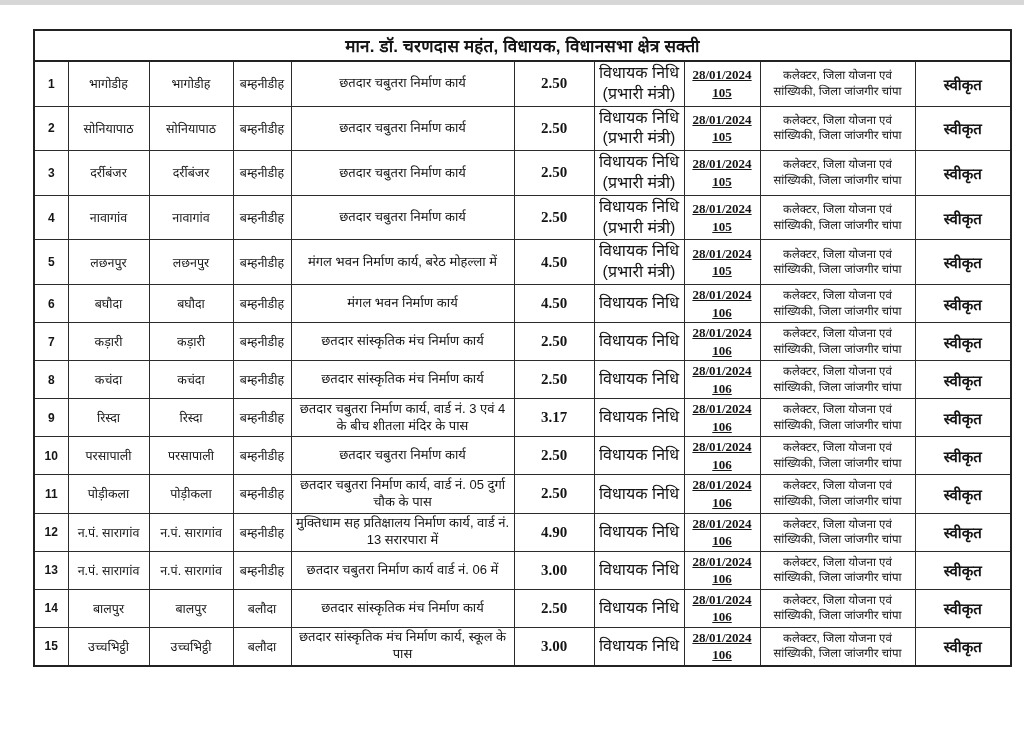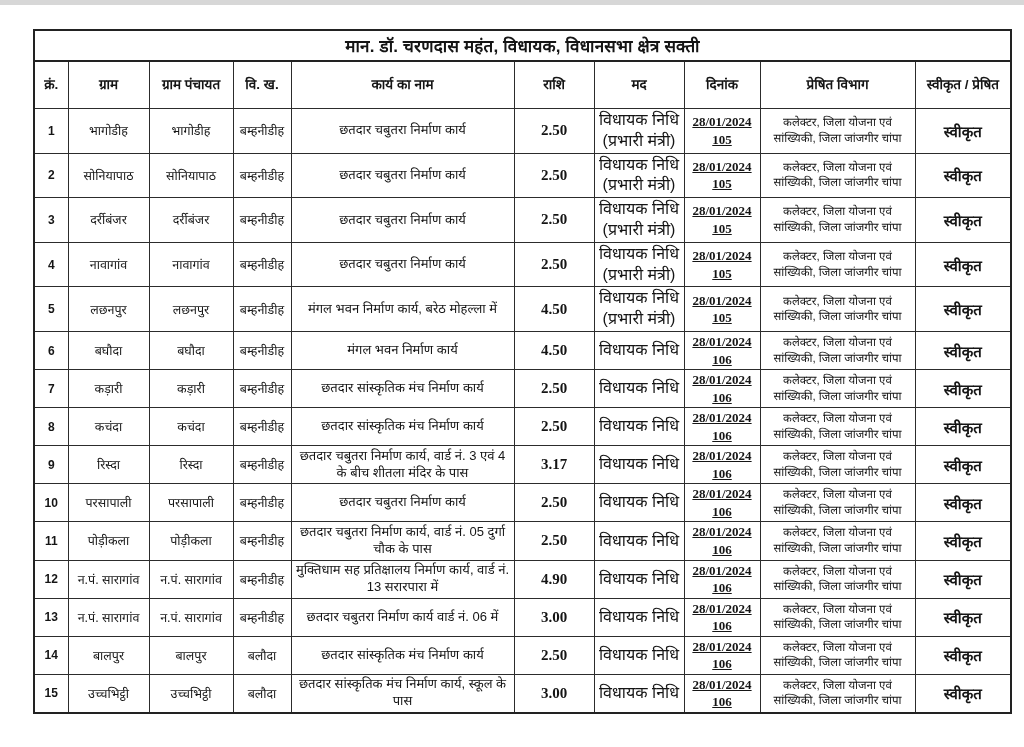--- a/index.html
+++ b/index.html
@@ -84,32 +84,20 @@
           <col style="width:80px">
         <col style="width:90px">
           <col style="width:76px">
           <col style="width:155px">
         <col style="width:96px">
       </colgroup>
       <thead>
         <tr class="title-row">
           <td colspan="10">मान. डॉ. चरणदास महंत, विधायक, विधानसभा क्षेत्र सक्ती</td>
         </tr>
-        <tr class="head-row">
-          <th>क्रं.</th>
-          <th>ग्राम</th>
-          <th>ग्राम पंचायत</th>
-          <th>वि. ख.</th>
-          <th>कार्य का नाम</th>
-          <th>राशि</th>
-          <th>मद</th>
-          <th>दिनांक</th>
-          <th>प्रेषित विभाग</th>
-          <th>स्वीकृत / प्रेषित</th>
-        </tr>
       </thead>
       <tbody>
           <tr>
     <td class="c-sn">1</td>
     <td class="c-txt">भागोडीह</td>
     <td class="c-txt">भागोडीह</td>
     <td class="c-txt">बम्हनीडीह</td>
     <td class="c-work">छतदार चबुतरा निर्माण कार्य</td>
     <td class="c-amt">2.50</td>
     <td class="c-fund">विधायक निधि (प्रभारी मंत्री)</td>

